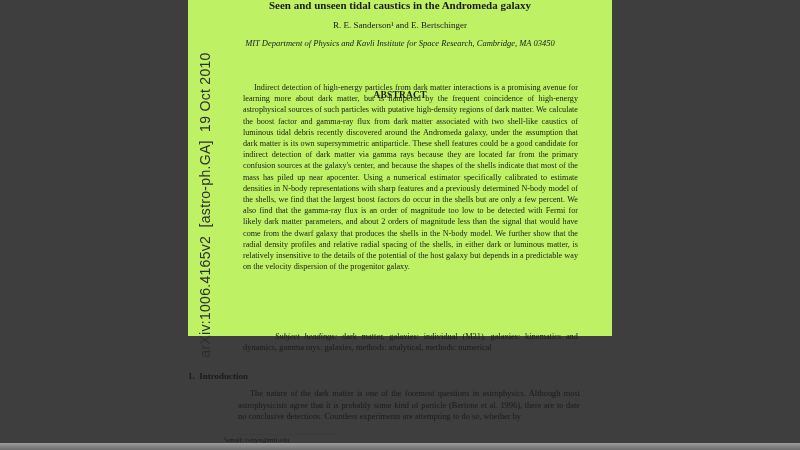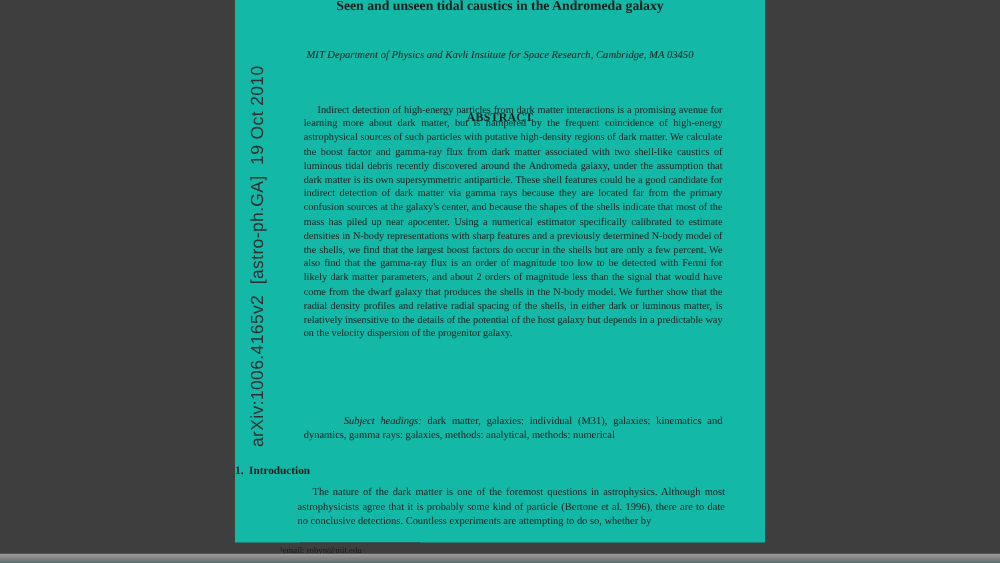--- a/index.html
+++ b/index.html
@@ -6,22 +6,22 @@
   html, body { width:800px; height:450px; }
   body {
     background:#3e3e3e;
     font-family:"Liberation Serif", serif;
     position:relative;
     overflow:hidden;
     color:#1a1a1a;
   }
   .paper {
     position:absolute; left:188px; top:0;
-    width:424px; height:434px;
-    background:#14b8a6;
+    width:424px; height:336px;
+    background:#bef264;
   }
   .arxiv-stamp {
     position:absolute; left:205px; top:205px;
     transform:translate(-50%,-50%) rotate(-90deg);
     transform-origin:center;
     white-space:nowrap;
     font-family:"Liberation Sans", sans-serif;
     font-size:14px;
     color:#2e2e2e;
     letter-spacing:0.3px;
@@ -76,20 +76,21 @@
   .footnote {
     position:absolute; top:436px; left:36px;
     font-size:7px;
   }
 </style>
 </head>
 <body>
 
 <div class="paper">
   <div class="title">Seen and unseen tidal caustics in the Andromeda galaxy</div>
+  <div class="authors">R. E. Sanderson¹ and E. Bertschinger</div>
   <div class="affiliation">MIT Department of Physics and Kavli Institute for Space Research, Cambridge, MA 03450</div>
   <div class="abstract-heading">ABSTRACT</div>
   <div class="abstract">Indirect detection of high-energy particles from dark matter interactions is a promising avenue for learning more about dark matter, but is hampered by the frequent coincidence of high-energy astrophysical sources of such particles with putative high-density regions of dark matter. We calculate the boost factor and gamma-ray flux from dark matter associated with two shell-like caustics of luminous tidal debris recently discovered around the Andromeda galaxy, under the assumption that dark matter is its own supersymmetric antiparticle. These shell features could be a good candidate for indirect detection of dark matter via gamma rays because they are located far from the primary confusion sources at the galaxy's center, and because the shapes of the shells indicate that most of the mass has piled up near apocenter. Using a numerical estimator specifically calibrated to estimate densities in N-body representations with sharp features and a previously determined N-body model of the shells, we find that the largest boost factors do occur in the shells but are only a few percent. We also find that the gamma-ray flux is an order of magnitude too low to be detected with Fermi for likely dark matter parameters, and about 2 orders of magnitude less than the signal that would have come from the dwarf galaxy that produces the shells in the N-body model. We further show that the radial density profiles and relative radial spacing of the shells, in either dark or luminous matter, is relatively insensitive to the details of the potential of the host galaxy but depends in a predictable way on the velocity dispersion of the progenitor galaxy.</div>
   <div class="subject"><span class="label">Subject headings:</span><span> dark matter, galaxies: individual (M31), galaxies: kinematics and dynamics, gamma rays: galaxies, methods: analytical, methods: numerical</span></div>
   <div class="section-heading">1.&nbsp;&nbsp;Introduction</div>
   <div class="intro">The nature of the dark matter is one of the foremost questions in astrophysics. Although most astrophysicists agree that it is probably some kind of particle (Bertone et al. 1996), there are to date no conclusive detections. Countless experiments are attempting to do so, whether by</div>
   <div class="footnote-rule"></div>
   <div class="footnote">¹email: robyn@mit.edu</div>
 </div>
 

